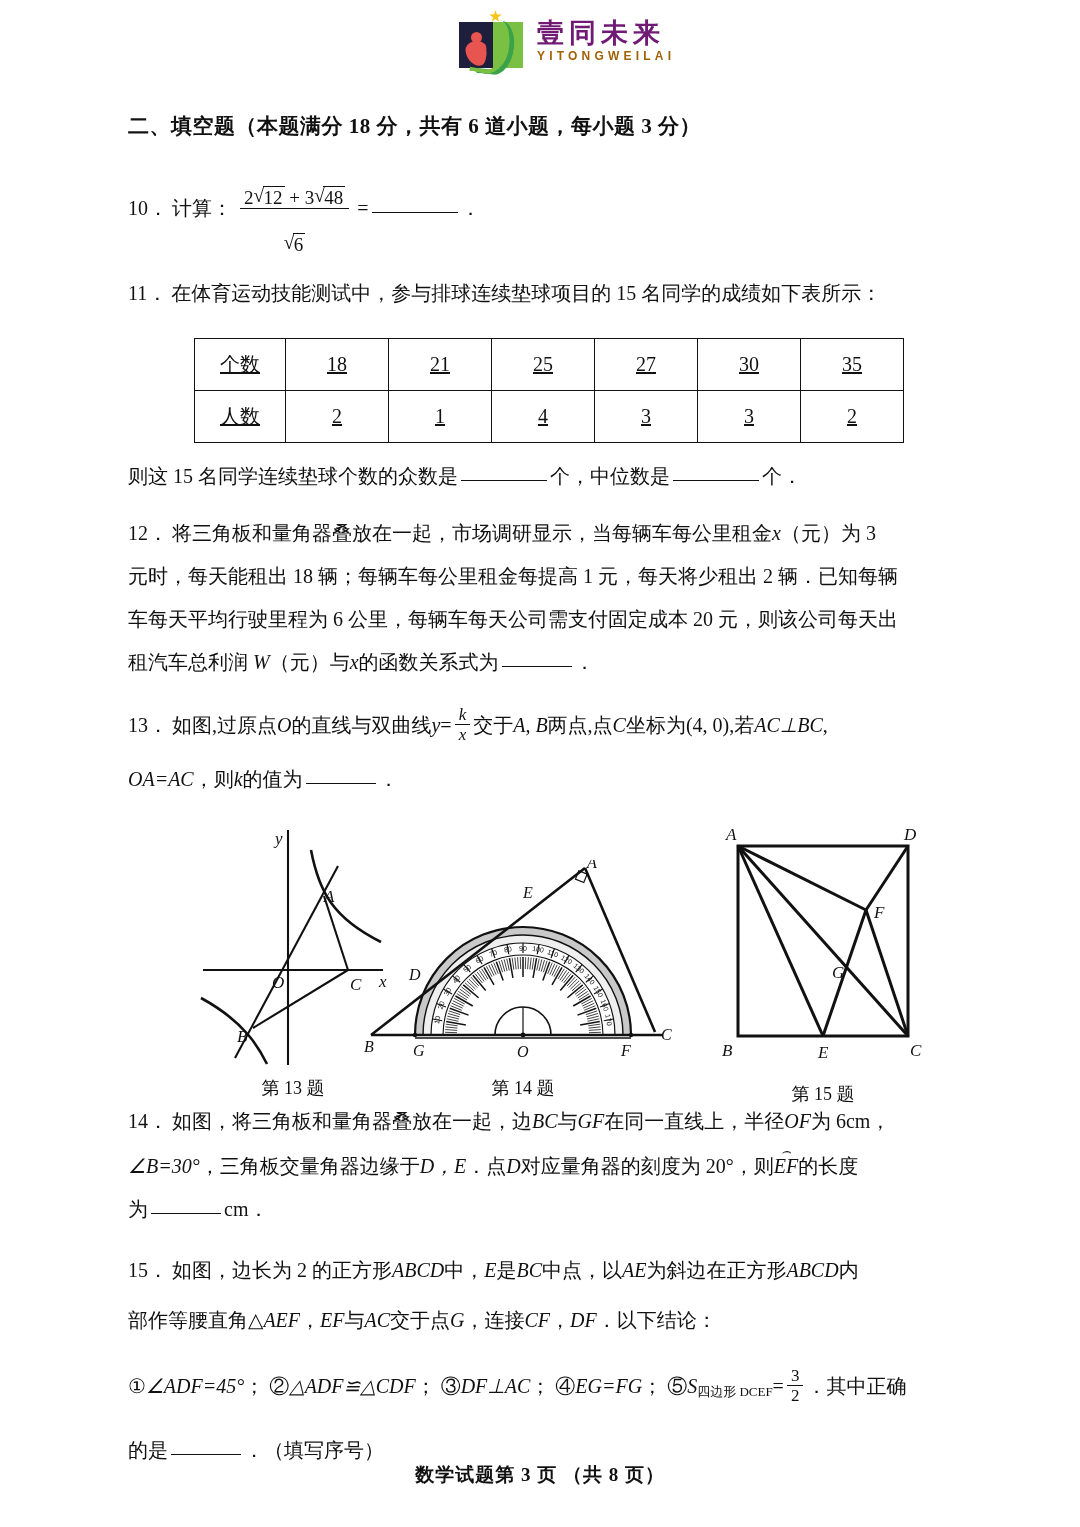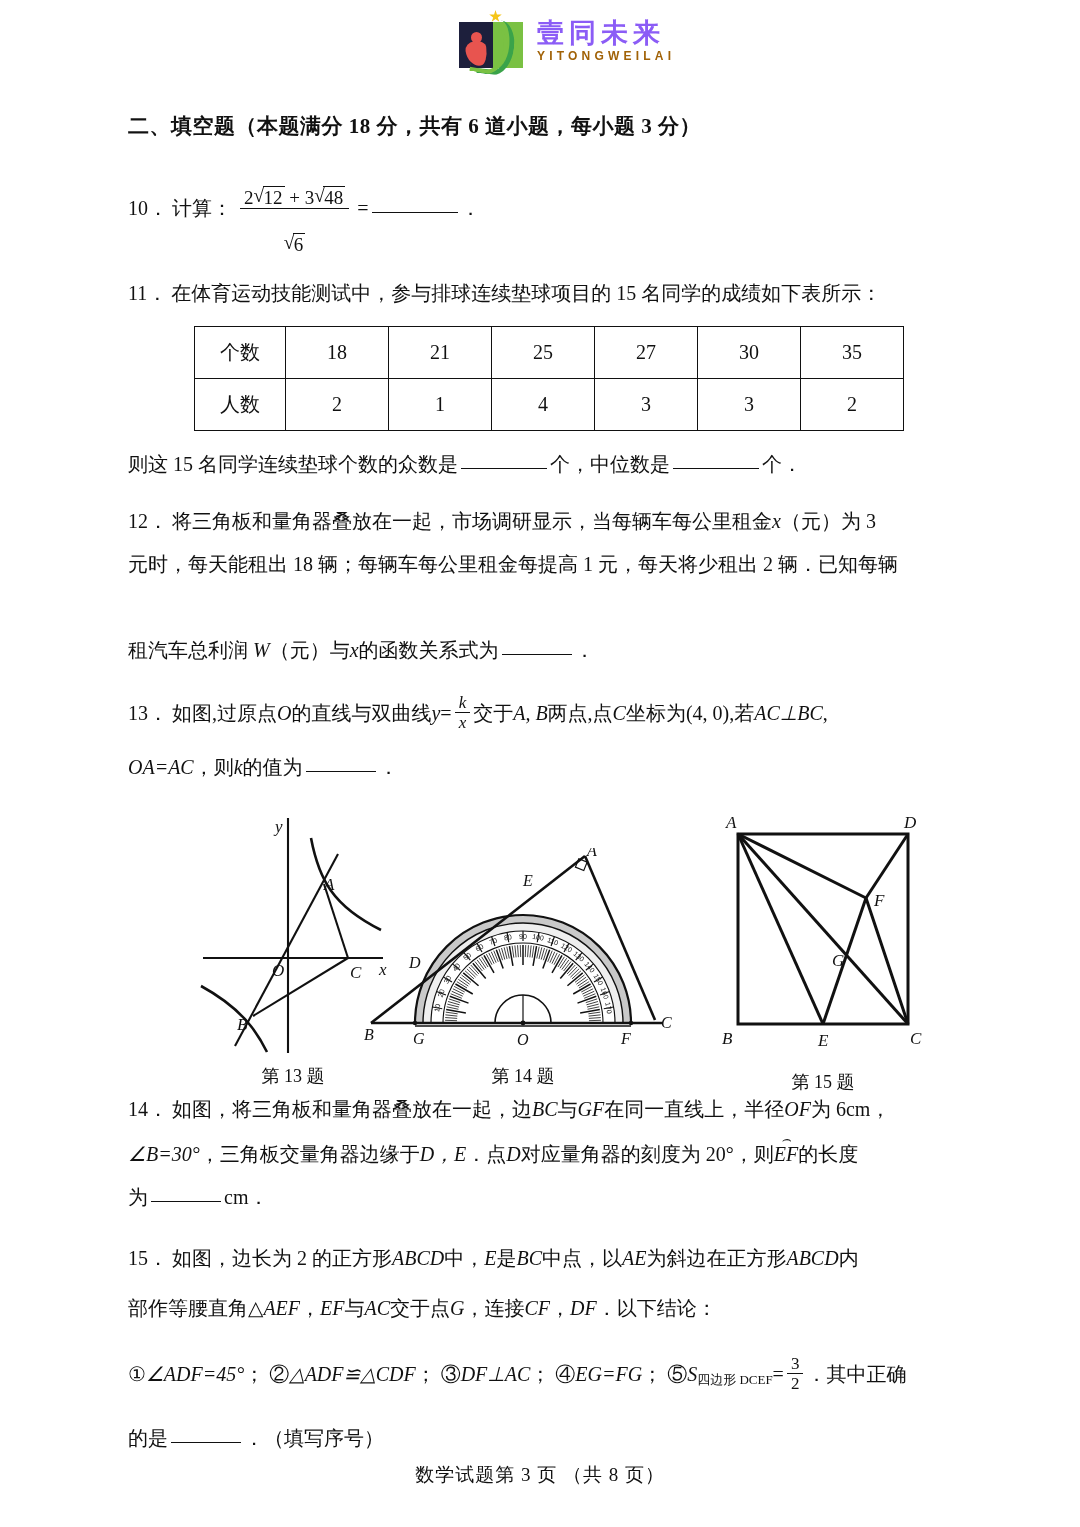--- a/index.html
+++ b/index.html
@@ -24,21 +24,21 @@
   .lm-swoosh{position:absolute;left:24px;top:12px;width:30px;height:50px;
              border-right:5px solid #3aa34a;border-bottom:5px solid #3aa34a;
              border-radius:0 60% 70% 0;transform:rotate(6deg);}
   .lm-swoosh2{position:absolute;left:18px;top:18px;width:30px;height:44px;
              border-right:4px solid #7ac143;border-bottom:4px solid #7ac143;
              border-radius:0 70% 80% 0;transform:rotate(10deg);}
   .lm-star{position:absolute;left:34px;top:2px;width:13px;height:13px;background:#f5c518;
            clip-path:polygon(50% 0%,61% 35%,98% 35%,68% 57%,79% 91%,50% 70%,21% 91%,32% 57%,2% 35%,39% 35%);}
   .logo-text{margin-left:10px;}
   .logo-cn{font-family:"DejaVu Sans","Liberation Sans",sans-serif;font-weight:bold;
-           font-size:27px;letter-spacing:5px;color:#8b5cf6;line-height:1.05;}
+           font-size:27px;letter-spacing:5px;color:#701a75;line-height:1.05;}
   .logo-en{font-family:"Liberation Sans",sans-serif;font-weight:bold;font-size:12px;
            letter-spacing:4.2px;color:#a16207;margin-top:2px;}
 
   
   .content{position:absolute;left:128px;top:112px;width:830px;}
   .vol-title{text-align:center;font-size:21px;letter-spacing:1px;margin:0 0 26px 0;padding-left:40px;}
   .sec-head{font-size:21px;font-weight:bold;margin:0 0 24px 0;letter-spacing:.5px;}
   .q{font-size:20px;line-height:43px;margin:0 0 14px 0;text-align:justify;}
   .q .num{margin-right:4px;margin-top:31px;}
   .it{font-style:italic;font-family:"Liberation Serif",serif;}
@@ -54,35 +54,35 @@
   .frac.sm{font-size:17px;}
   .sqrt{display:inline-block;position:relative;padding-left:9px;margin-top:24px;}
   .sqrt::before{content:"\221A";position:absolute;left:0;top:-1px;font-size:1.02em;}
   .sqrt .rad{border-top:1.3px solid #111;padding:0 2px 0 1px;display:inline-block;}
   .arc{display:inline-block;position:relative;padding-top:2px;}
   .arc::before{content:"\2322";position:absolute;left:50%;transform:translateX(-50%);
                top:-13px;font-size:15px;}
   .sub{font-size:13px;vertical-align:-3px;}
 
   
-  .tbl{border-collapse:collapse;margin:11px 0 12px 66px;}
+  .tbl{border-collapse:collapse;margin:23px 0 12px 66px;text-decoration:underline;}
   .tbl td{border:1.4px solid #111;width:100px;height:49px;text-align:center;
           font-size:20px;}
   .tbl td.hd{width:88px;}
 
   
   .figs{position:relative;height:280px;margin:10px 0 0 0;}
   .fig{position:absolute;text-align:center;}
   .fig-cap{font-size:18px;margin-top:2px;}
   #fig13{left:60px;top:0;width:210px;}
   #fig14{left:230px;top:40px;width:330px;}
   #fig15{left:570px;top:6px;width:250px;}
 
   .footer{position:absolute;left:0;top:1462px;width:1080px;text-align:center;
-          font-size:19px;font-weight:normal;letter-spacing:1px;}
+          font-size:19px;font-weight:bold;letter-spacing:1px;}
 </style>
 </head>
 <body>
 
 <div class="page">
 
   <div class="logo-wrap">
     <div class="logo-mark">
       <div class="lm-navy"></div>
       <div class="lm-green"></div>
@@ -142,21 +142,21 @@
     </tbody>
       </table>
 
     <div class="q">
       <span>则这 15 名同学连续垫球个数的众数是</span><span class="blank"></span><span>个，中位数是</span><span class="blank"></span><span>个．</span>
     </div>
 
     <div class="q">
       <span class="num">12．</span><span>将三角板和量角器叠放在一起，市场调研显示，当每辆车每公里租金</span><span class="it">x</span><span>（元）为 3</span><br>
       <span>元时，每天能租出 18 辆；每辆车每公里租金每提高 1 元，每天将少租出 2 辆．已知每辆</span><br>
-      <br>
+      <span>车每天平均行驶里程为 6 公里，每辆车每天公司需支付固定成本 20 元，则该公司每天出</span><br>
       <span>租汽车总利润</span> <span class="it">W</span><span>（元）与</span><span class="it">x</span><span>的函数关系式为</span><span class="blank s"></span><span>．</span>
     </div>
 
     <div class="q" style="line-height:54px;">
       <span class="num">13．</span><span>如图,过原点</span><span class="it">O</span><span>的直线与双曲线</span><span class="it">y</span><span>=</span><span class="frac sm"><span class="top it">k</span><span class="bot it">x</span></span><span>交于</span><span class="it">A, B</span><span>两点,点</span><span class="it">C</span><span>坐标为</span><span>(4, 0)</span><span>,若</span><span class="it">AC⊥BC</span><span>,</span><br>
       <span class="it">OA=AC</span><span>，则</span><span class="it">k</span><span>的值为</span><span class="blank s"></span><span>．</span>
     </div>
 
     <div class="figs">
 

